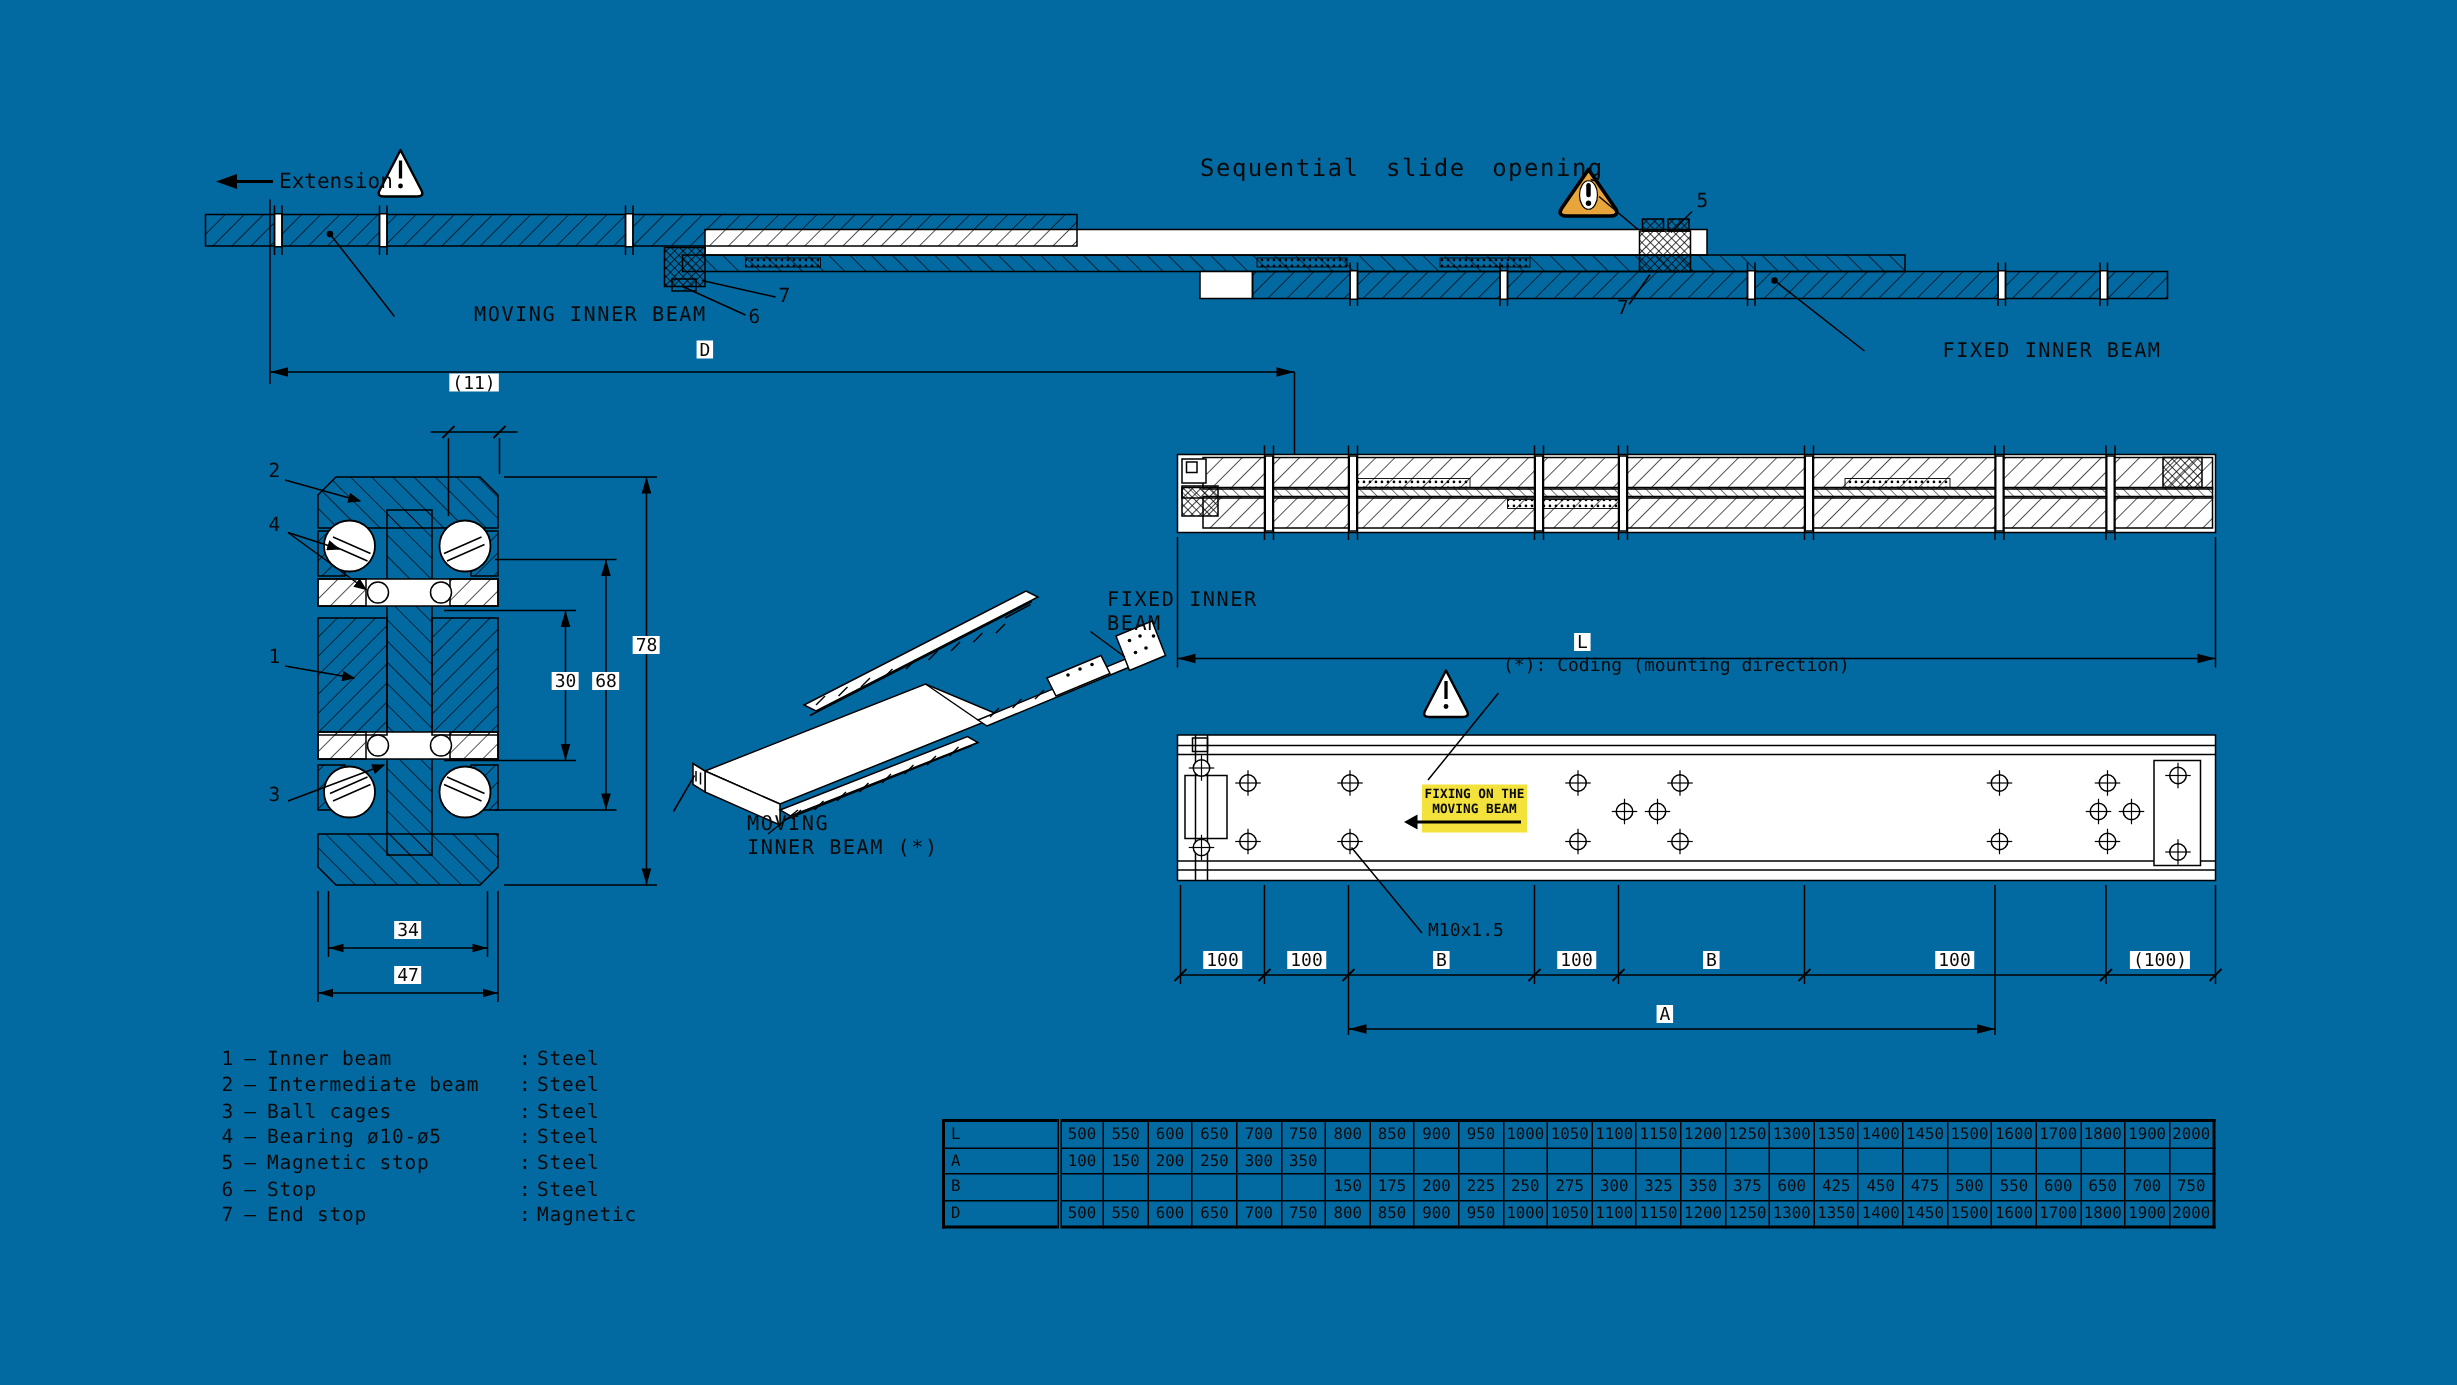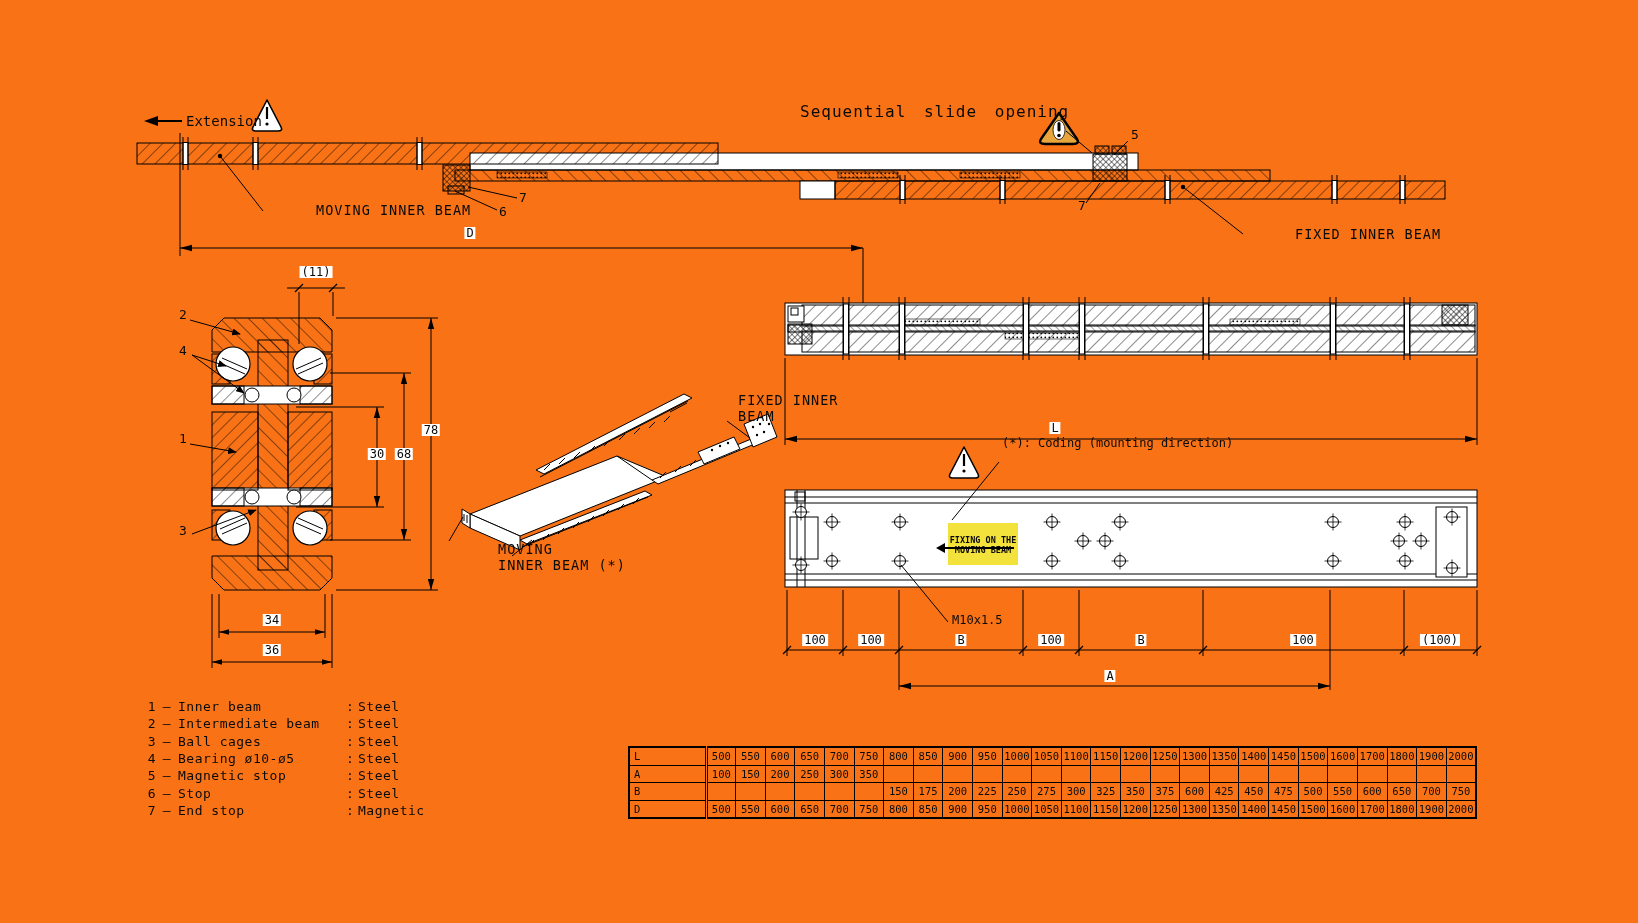--- a/index.html
+++ b/index.html
@@ -1,26 +1,26 @@
 <!DOCTYPE html>
 <html style="--amber: #E8A53C; --yellow: #F3E23B;"><head>
 <meta charset="utf-8">
 <style>
   html,body{margin:0;padding:0;background:#fff;width:1638px;height:923px;overflow:hidden;}
-  #canvas{position:relative;width:1638px;height:923px;background:#f97316;
+  #canvas{position:relative;width:1638px;height:923px;background:#0369a1;
           font-family:"DejaVu Sans Mono",monospace;color:#0a0a0a;}
   svg{position:absolute;left:0;top:0;}
   .t{position:absolute;white-space:nowrap;font-size:12px;line-height:1;color:#0a0a0a;}
   .big{font-size:16px;word-spacing:7px;letter-spacing:1px;}
   .med{font-size:13.5px;letter-spacing:1px;margin-left:48px;}
   .dim{font-size:12px;background:#fff;padding:0 2px;}
   .ctr{transform:translateX(-50%);}
   .callout{font-size:13px;}
   .fix-note{position:absolute;left:948px;top:523px;width:70px;height:30px;background:var(--yellow,#F3E23B);
-            font-size:8.5px;font-weight:bold;text-align:center;line-height:10px;padding-top:12px;}
+            font-size:8.5px;font-weight:bold;text-align:center;line-height:10px;padding-top:2px;}
   .fix-arrow{position:absolute;left:-4px;top:24px;width:70px;height:0;border-top:2.5px solid #000;}
   .fix-arrow::before{content:"";position:absolute;left:-8px;top:-6px;width:0;height:0;
             border-top:5px solid transparent;border-bottom:5px solid transparent;border-right:9px solid #000;}
   #parts-list{position:absolute;left:142px;top:698px;}
   .part-row{display:flex;font-size:13px;height:17.3px;align-items:center;letter-spacing:0.5px;}
   .part-row .num{width:14px;text-align:right;}
   .part-row .sep{width:22px;text-align:center;}
   .part-row .pname{width:168px;}
   .part-row .colon{width:12px;}
   #size-table{position:absolute;left:628px;top:746px;border-collapse:collapse;table-layout:fixed;width:849px;
@@ -356,30 +356,30 @@
 
 <span class="t" style="left:186px;top:114px;font-size:14px;">Extension</span>
 <span class="t big" style="left:800px;top:104px;">Sequential slide opening</span>
 <span class="t med" style="left:268px;top:204px;">MOVING INNER BEAM</span>
 <span class="t med" style="left:1247px;top:228px;">FIXED INNER BEAM</span>
 <span class="t dim ctr" style="left:470px;top:227px;">D</span>
 <span class="t callout" style="left:1131px;top:128px;">5</span>
 <span class="t callout" style="left:1078px;top:199px;">7</span>
 <span class="t callout" style="left:499px;top:205px;">6</span>
 <span class="t callout" style="left:519px;top:191px;">7</span>
-<span class="t dim ctr" style="left:316px;top:266px;text-align:right;">(11)</span>
+<span class="t dim ctr" style="left:316px;top:249px;text-align:right;">(11)</span>
 <span class="t callout" style="left:179px;top:308px;">2</span>
 <span class="t callout" style="left:179px;top:344px;">4</span>
 <span class="t callout" style="left:179px;top:432px;">1</span>
 <span class="t callout" style="left:179px;top:524px;">3</span>
 <span class="t dim ctr" style="left:377px;top:448px;">30</span>
 <span class="t dim ctr" style="left:404px;top:448px;">68</span>
 <span class="t dim ctr" style="left:431px;top:424px;">78</span>
 <span class="t dim ctr" style="left:272px;top:614px;">34</span>
-<span class="t dim ctr" style="left:272px;top:644px;">36</span>
+<span class="t dim ctr" style="left:272px;top:644px;">47</span>
 <span class="t med" style="left:690px;top:394px;">FIXED INNER</span>
 <span class="t med" style="left:690px;top:410px;">BEAM</span>
 <span class="t med" style="left:450px;top:543px;">MOVING</span>
 <span class="t med" style="left:450px;top:559px;">INNER BEAM (*)</span>
 <span class="t dim ctr" style="left:1055px;top:422px;">L</span>
 <span class="t" style="left:1002px;top:437px;">(*): Coding (mounting direction)</span>
 <span class="t" style="left:952px;top:614px;">M10x1.5</span>
 <span class="t dim ctr" style="left:815px;top:634px;">100</span>
 <span class="t dim ctr" style="left:871px;top:634px;">100</span>
 <span class="t dim ctr" style="left:961px;top:634px;">B</span>

